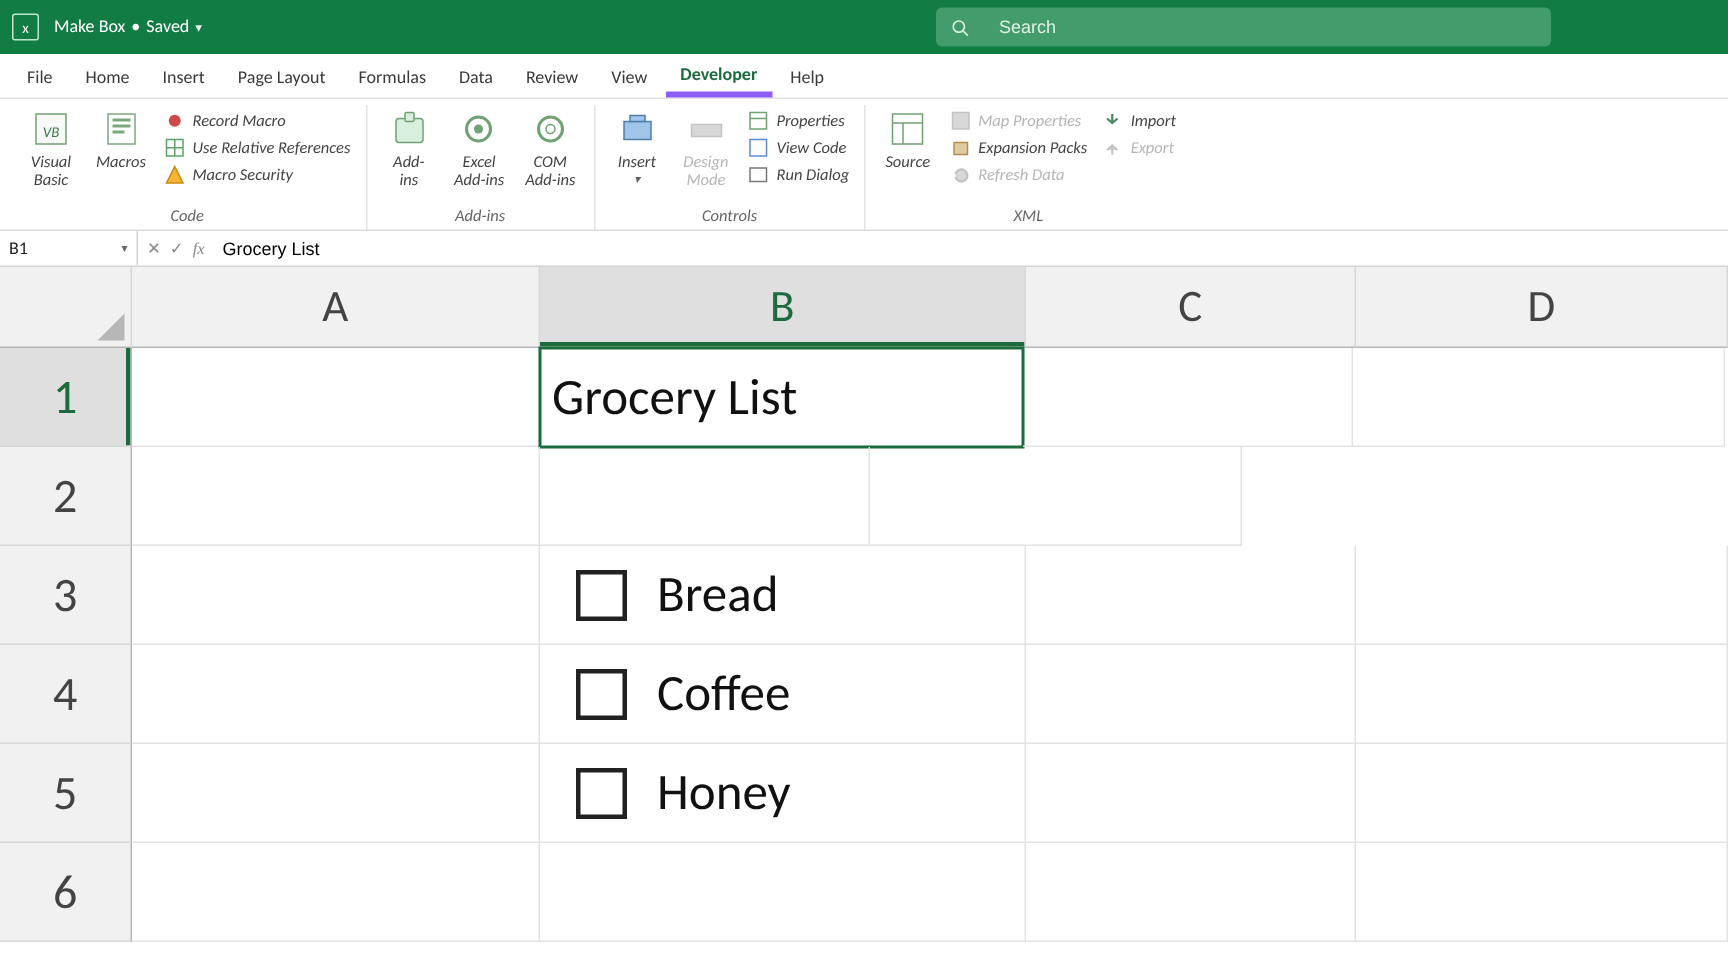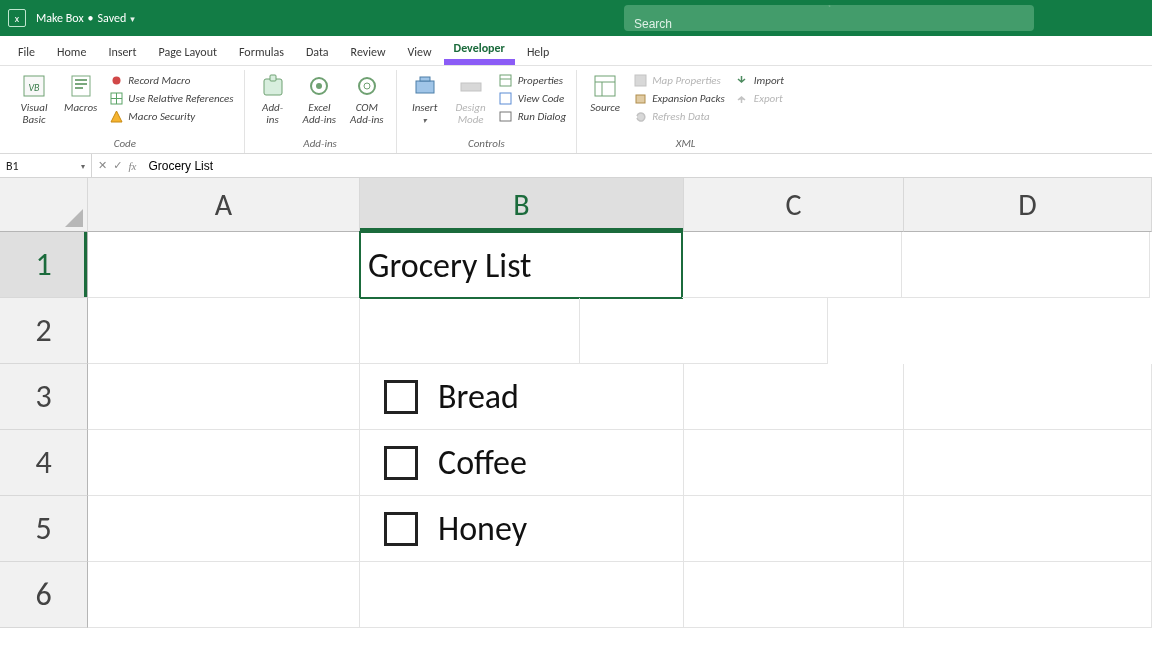--- a/index.html
+++ b/index.html
@@ -46,22 +46,21 @@
     margin-left: auto;
     margin-right: 110px;
     width: 410px;
     height: 26px;
     background: #439c6b;
     border-radius: 4px;
     display: flex;
     align-items: center;
     padding: 0 10px;
     color: #dff1e6;
-    gap: 10px;
-    flex-direction: column;
+    gap: 20px;
   }
   .title-bar .search-box input {
     background: transparent;
     border: none;
     outline: none;
     color: #dff1e6;
     width: 100%;
     font-size: 12px;
   }
   .title-bar .search-box input::placeholder { color: #dff1e6; }
@@ -79,21 +78,21 @@
   }
   .menu-tabs .tab {
     padding: 4px 10px;
     font-size: 12px;
     color: #3a3a3a;
     cursor: pointer;
     border-bottom: 2px solid transparent;
   }
   .menu-tabs .tab.active {
     color: #1b6b3c;
-    border-bottom: 6px solid #8b5cf6;
+    border-bottom: 4px solid #8b5cf6;
     font-weight: 600;
   }
 
   
   .ribbon {
     height: 88px;
     background: #fff;
     border-bottom: 1px solid #d9d9d9;
     display: flex;
     padding: 4px 6px 0 6px;

